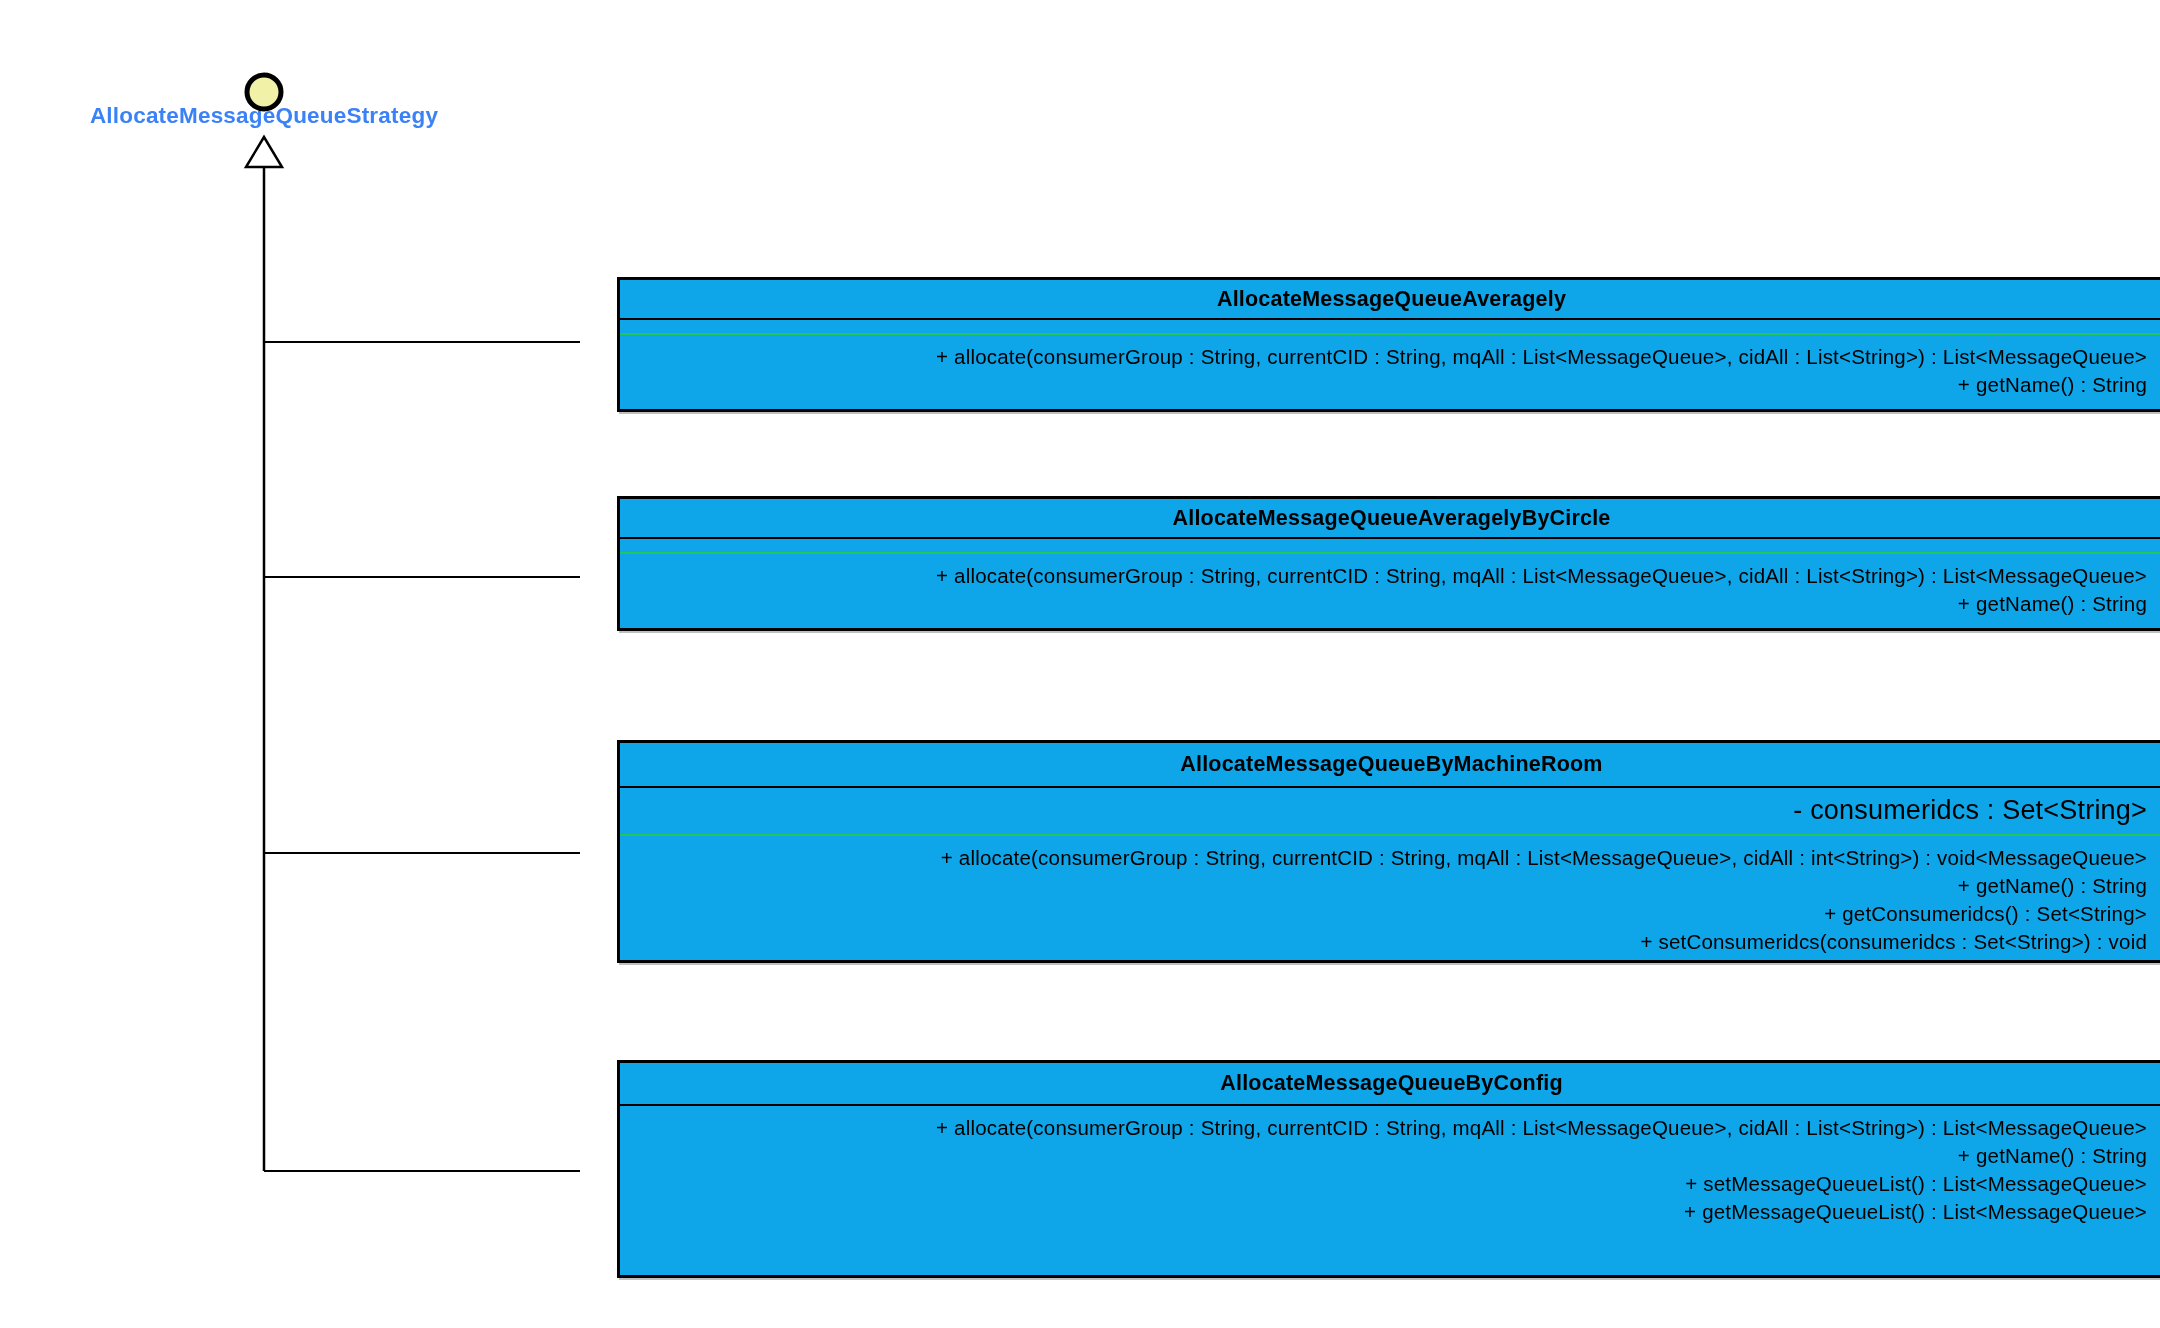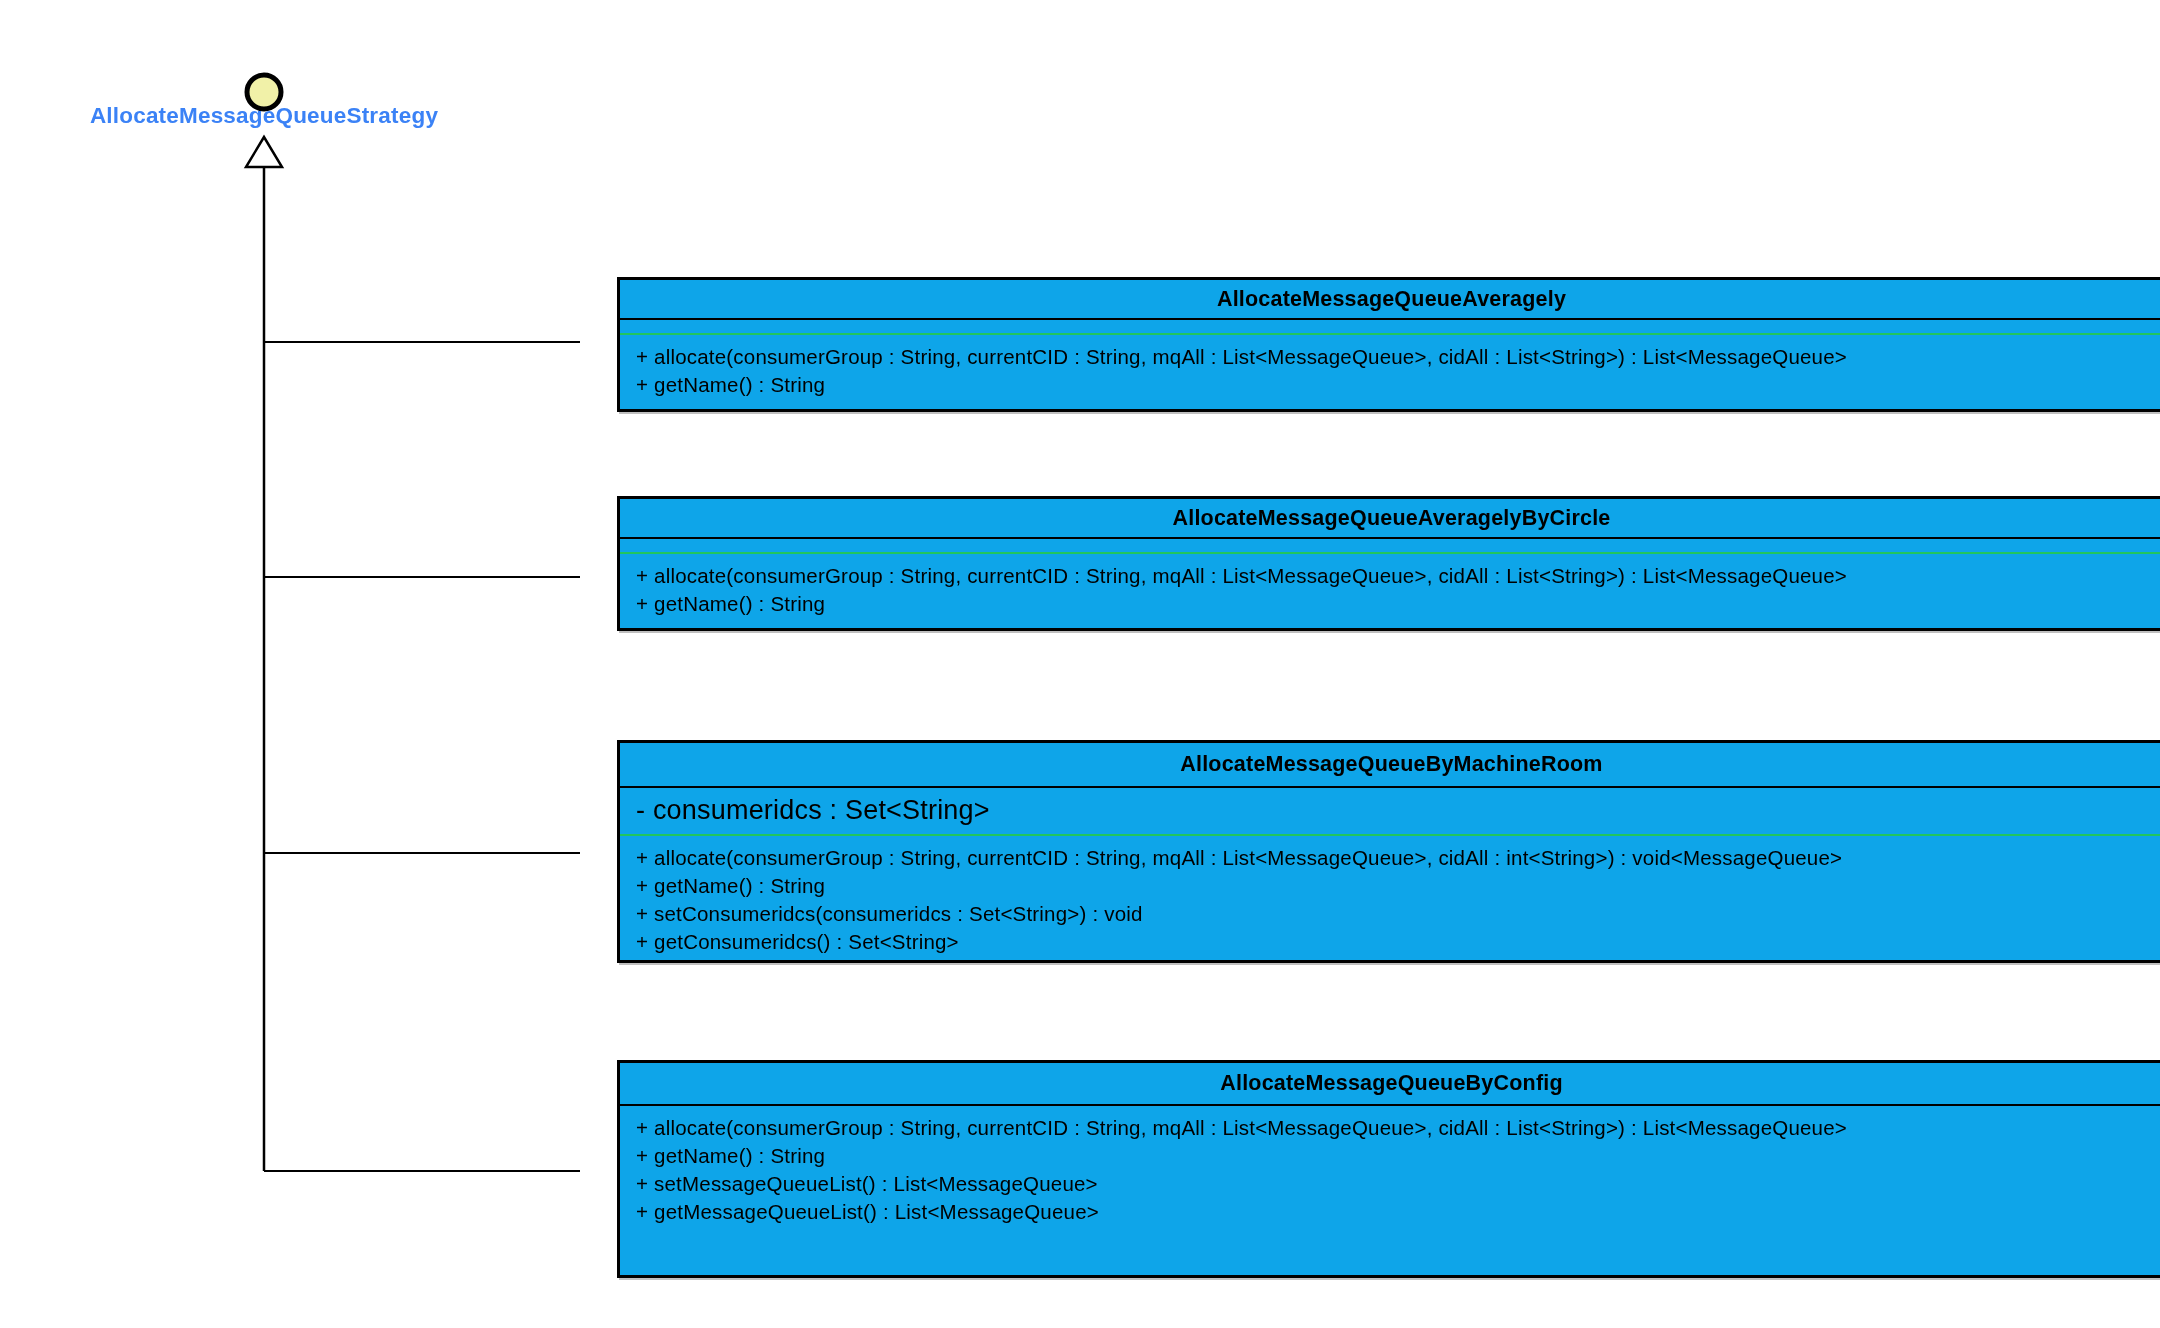--- a/index.html
+++ b/index.html
@@ -72,20 +72,21 @@
     flex: 1;
     padding: 8px 16px 0 16px;
     font-size: 20.5px;
     line-height: 28px;
     letter-spacing: 0.2px;
     white-space: nowrap;
     overflow: hidden;
   }
   .member-row {
     white-space: nowrap;
+    text-align: right;
   }
 </style>
 </head>
 <body>
 
 <div class="canvas">
 
   <svg class="connector-layer" width="2160" height="1328" viewBox="0 0 2160 1328">
 
     <line x1="264" y1="167" x2="264" y2="1171" stroke="#000000" stroke-width="2.5"></line>
@@ -121,22 +122,22 @@
   </div>
 
   <div class="uml-box" style="top:740px;height:223px;">
     <div class="uml-title" style="height:45px;">AllocateMessageQueueByMachineRoom</div>
     <div class="uml-fields" style="height:48px;">
       <div class="member-row">- consumeridcs : Set&lt;String&gt;</div>
     </div>
     <div class="uml-methods">
       <div class="member-row">+ allocate(consumerGroup : String, currentCID : String, mqAll : List&lt;MessageQueue&gt;, cidAll : int&lt;String&gt;) : void&lt;MessageQueue&gt;</div>
       <div class="member-row">+ getName() : String</div>
+      <div class="member-row">+ getConsumeridcs() : Set&lt;String&gt;</div>
       <div class="member-row">+ setConsumeridcs(consumeridcs : Set&lt;String&gt;) : void</div>
-      <div class="member-row">+ getConsumeridcs() : Set&lt;String&gt;</div>
     </div>
   </div>
 
   <div class="uml-box" style="top:1060px;height:218px;">
     <div class="uml-title" style="height:43px;">AllocateMessageQueueByConfig</div>
     <div class="uml-methods">
       <div class="member-row">+ allocate(consumerGroup : String, currentCID : String, mqAll : List&lt;MessageQueue&gt;, cidAll : List&lt;String&gt;) : List&lt;MessageQueue&gt;</div>
       <div class="member-row">+ getName() : String</div>
       <div class="member-row">+ setMessageQueueList() : List&lt;MessageQueue&gt;</div>
       <div class="member-row">+ getMessageQueueList() : List&lt;MessageQueue&gt;</div>

